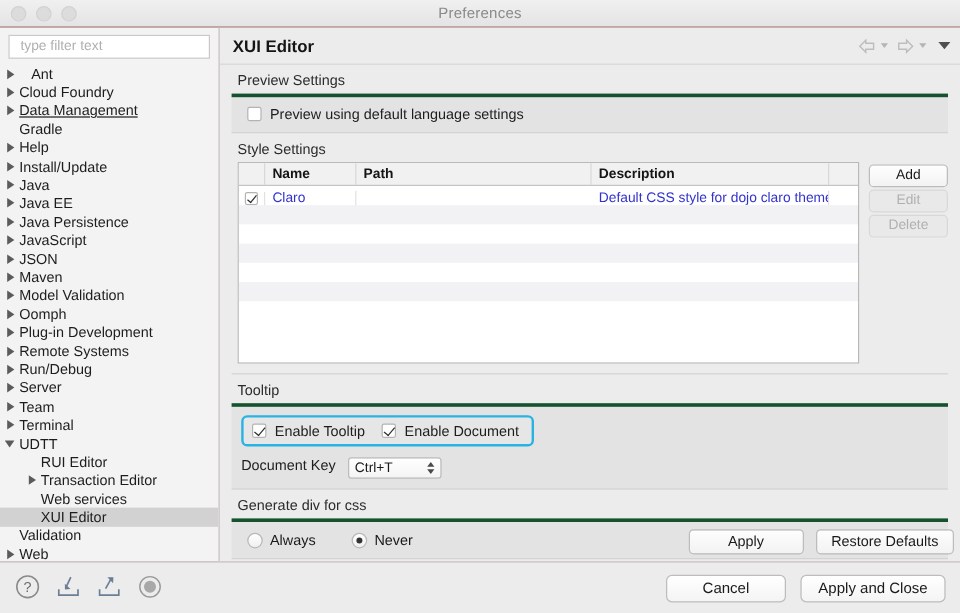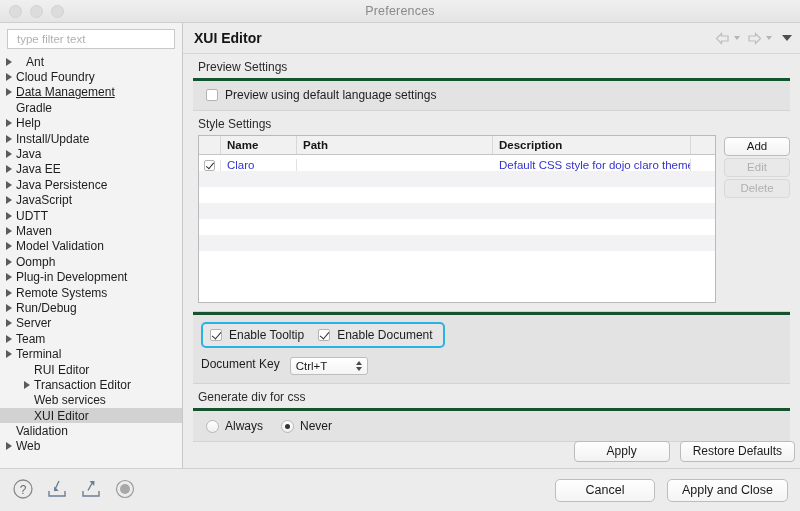--- a/index.html
+++ b/index.html
@@ -245,21 +245,21 @@
   .stepper i {
     display: block; width: 0; height: 0;
     border-left: 3.5px solid transparent;
     border-right: 3.5px solid transparent;
   }
   .stepper i.up   { border-bottom: 4px solid #4a4a4a; }
   .stepper i.down { border-top: 4px solid #4a4a4a; }
 
   
   .radio-row {
-    display: flex; align-items: center; gap: 4px;
+    display: flex; align-items: center; gap: 16px;
     padding: 8px 0 8px 13px;
   }
   .radio-item { display: flex; align-items: center; gap: 6px; margin-right: 14px; }
   .radio {
     width: 13px; height: 13px; border-radius: 50%;
     background: linear-gradient(#ffffff,#efefef);
     border: 1px solid #b8b8b8; position: relative;
     box-sizing: border-box;
   }
   .radio.on::after {
@@ -359,57 +359,61 @@
           <div class="tree-item" style="padding-left: 4px;">
             <span class="twisty closed"></span>
             <span class="tree-label">Java Persistence</span>
           </div>
           <div class="tree-item" style="padding-left: 4px;">
             <span class="twisty closed"></span>
             <span class="tree-label">JavaScript</span>
           </div>
           <div class="tree-item" style="padding-left: 4px;">
             <span class="twisty closed"></span>
+            <span class="tree-label">JSON</span>
+          </div>
+          <div class="tree-item" style="padding-left: 4px;">
+            <span class="twisty closed"></span>
+            <span class="tree-label">Maven</span>
+          </div>
+          <div class="tree-item" style="padding-left: 4px;">
+            <span class="twisty closed"></span>
+            <span class="tree-label">Model Validation</span>
+          </div>
+          <div class="tree-item" style="padding-left: 4px;">
+            <span class="twisty closed"></span>
+            <span class="tree-label">Oomph</span>
+          </div>
+          <div class="tree-item" style="padding-left: 4px;">
+            <span class="twisty closed"></span>
+            <span class="tree-label">Plug-in Development</span>
+          </div>
+          <div class="tree-item" style="padding-left: 4px;">
+            <span class="twisty closed"></span>
+            <span class="tree-label">Remote Systems</span>
+          </div>
+          <div class="tree-item" style="padding-left: 4px;">
+            <span class="twisty closed"></span>
+            <span class="tree-label">Run/Debug</span>
+          </div>
+          <div class="tree-item" style="padding-left: 4px;">
+            <span class="twisty closed"></span>
+            <span class="tree-label">Server</span>
+          </div>
+          <div class="tree-item" style="padding-left: 4px;">
+            <span class="twisty closed"></span>
+            <span class="tree-label">Team</span>
+          </div>
+          <div class="tree-item" style="padding-left: 4px;">
+            <span class="twisty closed"></span>
+            <span class="tree-label">Terminal</span>
+          </div>
+          <div class="tree-item" style="padding-left: 4px;">
+            <span class="twisty open"></span>
             <span class="tree-label">UDTT</span>
-          </div>
-          <div class="tree-item" style="padding-left: 4px;">
-            <span class="twisty closed"></span>
-            <span class="tree-label">Maven</span>
-          </div>
-          <div class="tree-item" style="padding-left: 4px;">
-            <span class="twisty closed"></span>
-            <span class="tree-label">Model Validation</span>
-          </div>
-          <div class="tree-item" style="padding-left: 4px;">
-            <span class="twisty closed"></span>
-            <span class="tree-label">Oomph</span>
-          </div>
-          <div class="tree-item" style="padding-left: 4px;">
-            <span class="twisty closed"></span>
-            <span class="tree-label">Plug-in Development</span>
-          </div>
-          <div class="tree-item" style="padding-left: 4px;">
-            <span class="twisty closed"></span>
-            <span class="tree-label">Remote Systems</span>
-          </div>
-          <div class="tree-item" style="padding-left: 4px;">
-            <span class="twisty closed"></span>
-            <span class="tree-label">Run/Debug</span>
-          </div>
-          <div class="tree-item" style="padding-left: 4px;">
-            <span class="twisty closed"></span>
-            <span class="tree-label">Server</span>
-          </div>
-          <div class="tree-item" style="padding-left: 4px;">
-            <span class="twisty closed"></span>
-            <span class="tree-label">Team</span>
-          </div>
-          <div class="tree-item" style="padding-left: 4px;">
-            <span class="twisty closed"></span>
-            <span class="tree-label">Terminal</span>
           </div>
           <div class="tree-item" style="padding-left: 22px;">
             <span class="twisty"></span>
             <span class="tree-label">RUI Editor</span>
           </div>
           <div class="tree-item" style="padding-left: 22px;">
             <span class="twisty closed"></span>
             <span class="tree-label">Transaction Editor</span>
           </div>
           <div class="tree-item" style="padding-left: 22px;">
@@ -530,20 +534,21 @@
           </div>
           <div class="side-btns" id="style-buttons">
               <button class="btn">Add</button>
               <button class="btn disabled">Edit</button>
               <button class="btn disabled">Delete</button>
             </div>
         </div>
 
         <div class="divline"></div>
 
+        <div class="sec-label">Tooltip</div>
         <div class="sec-body">
           <div style="padding-bottom:2px;">
             <div class="tooltip-row">
               <div class="cbx-row">
                 <span class="cbx checked"></span>
                 <span class="lbl">Enable Tooltip</span>
               </div>
               <div class="cbx-row">
                 <span class="cbx checked"></span>
                 <span class="lbl">Enable Document</span>

